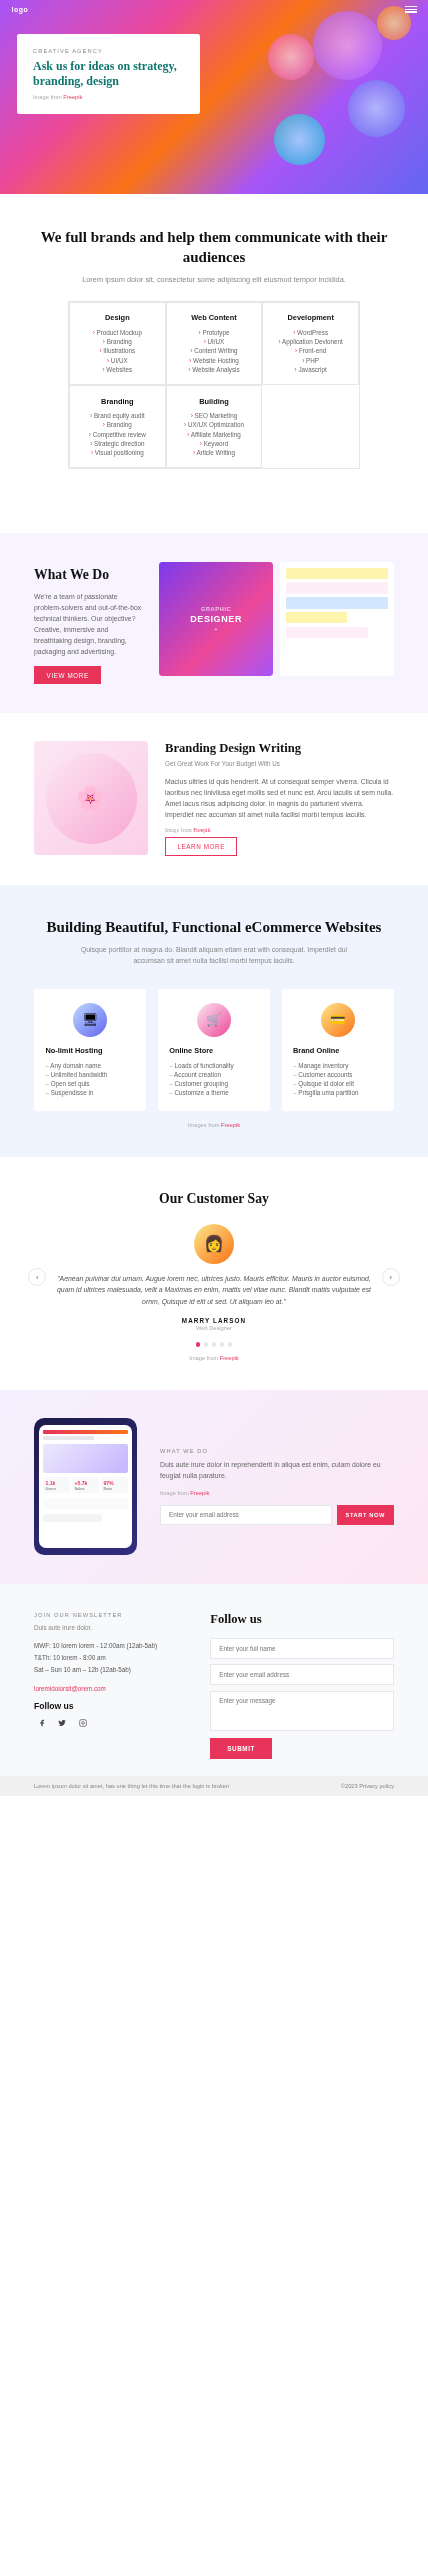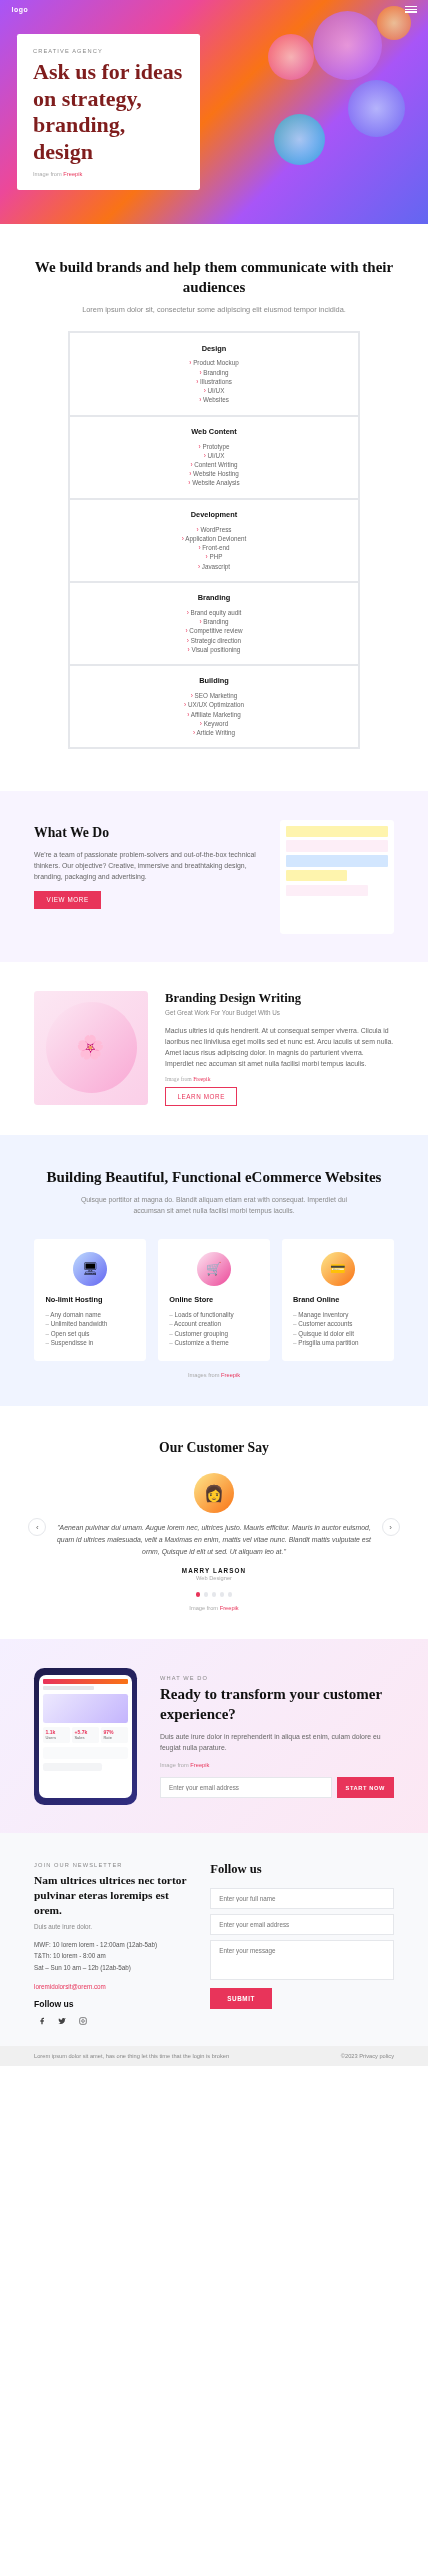--- a/index.html
+++ b/index.html
@@ -13,23 +13,23 @@
     }
     .hero-label {
       font-size: 5.7px;
       letter-spacing: 1.1px;
       text-transform: uppercase;
       color: #888;
       margin-bottom: 5.7px;
       font-family: Arial, sans-serif;
     }
     .hero-title {
-      font-size: 22px;
-      font-weight: bold;
-      color: #7f1d1d;
+      font-size: 12px;
+      font-weight: bold;
+      color: #0f766e;
       line-height: 1.2;
       margin-bottom: 5.7px;
     }
     .hero-image-credit {
       font-size: 5.7px;
       color: #aaa;
       font-family: Arial, sans-serif;
     }
     .hero-image-credit a { color: #e8345a; text-decoration: none; }
     .bubble {
@@ -60,24 +60,24 @@
     .brands-section p {
       font-size: 7.4px;
       color: #888;
       font-family: Arial, sans-serif;
       margin-bottom: 17px;
     }
 
     
     .services-grid {
       display: grid;
-      grid-template-columns: repeat(1, 1fr);
+      grid-template-columns: repeat(3, 1fr);
       gap: 0;
       border: 0.6px solid #e5e7eb;
-      margin: 0 34px 19px;
+      margin: 0 34px 41px;
     }
     .service-box {
       border: 0.6px solid #e5e7eb;
       padding: 10.3px 11.4px;
     }
     .service-box h3 {
       font-size: 7.4px;
       font-weight: bold;
       color: #111;
       margin-bottom: 5.7px;
@@ -715,21 +715,21 @@
         <h1 class="hero-title">Ask us for ideas on strategy, branding, design</h1>
         <div class="hero-image-credit">
           <span>Image from</span> <a href="#">Freepik</a>
         </div>
       </div>
     </div>
   </div>
 </div>
 
 <div class="brands-section">
-  <h2>We build brands and help them communicate with their audiences</h2>
+  <h2>We full brands and help them communicate with their audiences</h2>
   <p>Lorem ipsum dolor sit, consectetur some adipiscing elit eiusmod tempor incidida.</p>
 
   <div class="services-grid">
     <div class="service-box">
       <h3>Design</h3>
       <ul>
         <li>Product Mockup</li>
         <li>Branding</li>
         <li>Illustrations</li>
         <li>UI/UX</li>
@@ -781,20 +781,27 @@
 
 <div class="what-we-do">
   <div class="what-we-do-inner">
     <div class="what-we-do-text">
       <div class="section-label"></div>
       <h2>What We Do</h2>
       <p>We're a team of passionate problem-solvers and out-of-the-box technical thinkers. Our objective? Creative, immersive and breathtaking design, branding, packaging and advertising.</p>
       <button class="btn-primary">VIEW MORE</button>
     </div>
     <div class="wwd-images-wrap">
+      <div class="wwd-img-main">
+        <div>
+          <div style="font-size:5.7px; opacity:0.7; margin-bottom:2.3px;">GRAPHIC</div>
+          <div style="font-size:9px;">DESIGNER</div>
+          <div style="font-size:4.6px; opacity:0.5; margin-top:3.4px;">✦</div>
+        </div>
+      </div>
       <div class="wwd-img-secondary">
         <div class="sticky-notes">
           <div class="note note-yellow"></div>
           <div class="note note-pink"></div>
           <div class="note note-blue"></div>
           <div class="note note-yellow" style="width:60%;"></div>
           <div class="note note-pink" style="width:80%;"></div>
         </div>
       </div>
     </div>
@@ -905,36 +912,34 @@
           <div class="phone-stat-val">97%</div>
           <div>Rate</div>
         </div>
       </div>
       <div style="height:11.4px;background:#f9fafb;border-radius:2.3px;margin-top:2.3px;"></div>
       <div style="height:8px;background:#f3f4f6;border-radius:2.3px;margin-top:2.3px;width:70%;"></div>
     </div>
   </div>
   <div class="cta-content">
     <div class="cta-content what-label">WHAT WE DO</div>
-    <h2>Ready to transform your customer experience?</h2>
     <p>Duis aute irure dolor in reprehenderit in aliqua est enim, culam dolore eu feugiat nulla parature.</p>
     <div class="credit">
       <span>Image from</span> <a href="#">Freepik</a>
     </div>
     <div class="cta-form">
       <input class="cta-input" type="email" placeholder="Enter your email address" style="">
       <button class="btn-red">START NOW</button>
     </div>
   </div>
 </div>
 
 <div class="footer-section">
   <div class="footer-newsletter">
     <div class="footer-newsletter join-label">JOIN OUR NEWSLETTER</div>
-    <h2>Nam ultrices ultrices nec tortor pulvinar eteras loremips est orem.</h2>
     <p>Duis aute irure dolor.</p>
     <div class="footer-hours">
       <div>MWF: 10 lorem lorem - 12:00am (12ab-5ab)</div>
       <div>T&amp;Th: 10 lorem - 8:00 am</div>
       <div>Sat – Sun 10 am – 12b (12ab-5ab)</div>
     </div>
     <a href="#" class="footer-email">loremidolorsit@orem.com</a>
     <div class="follow-label">Follow us</div>
     <div class="social-icons">
       <div class="social-icon">

